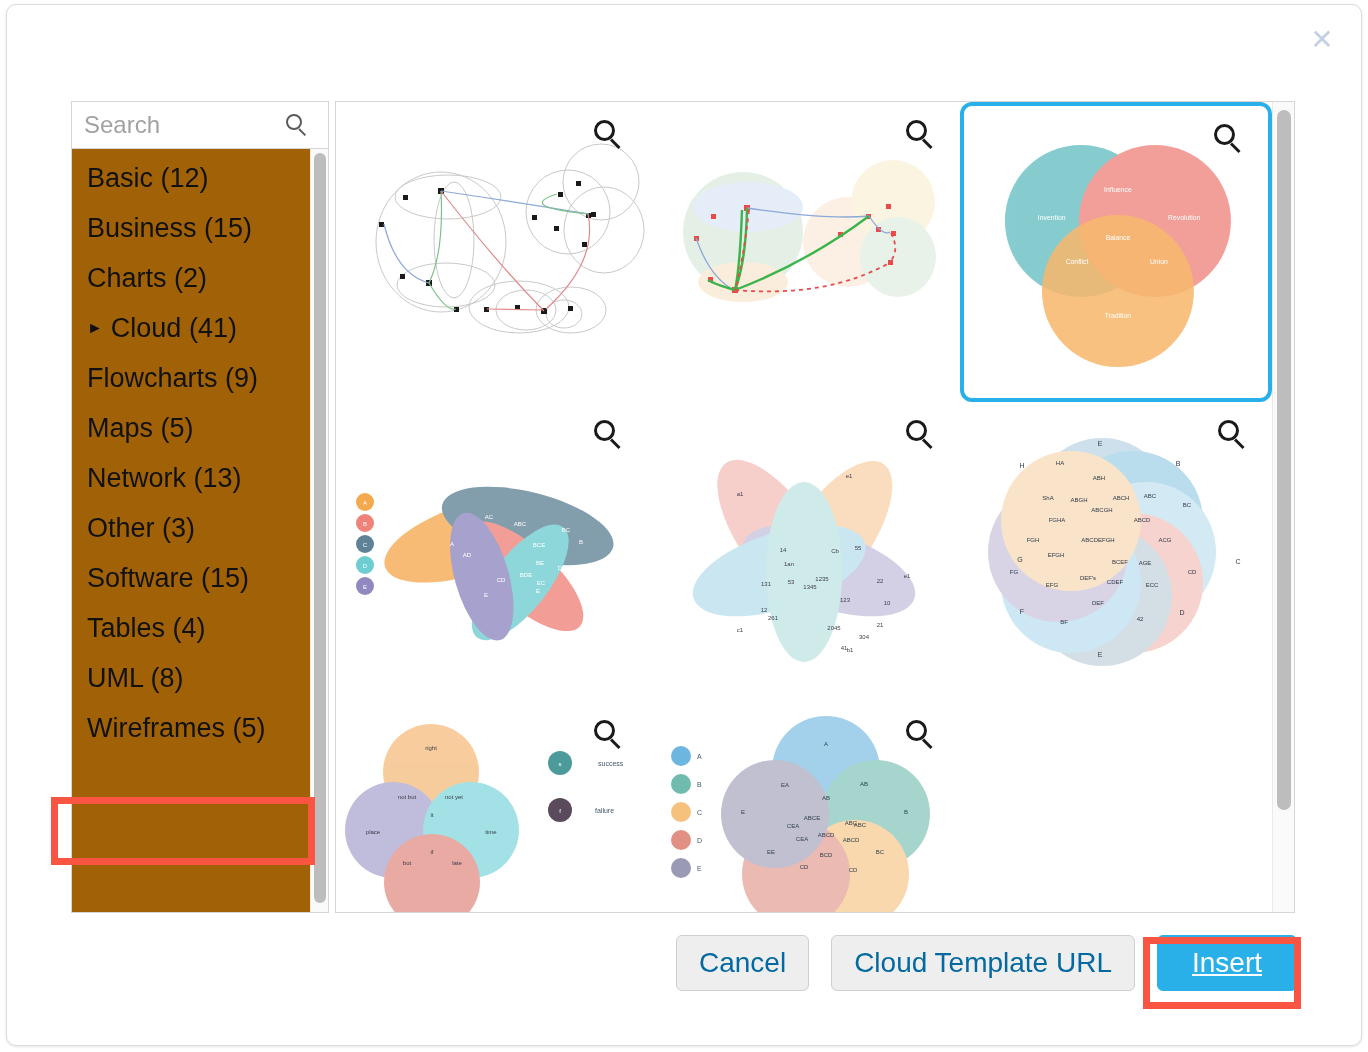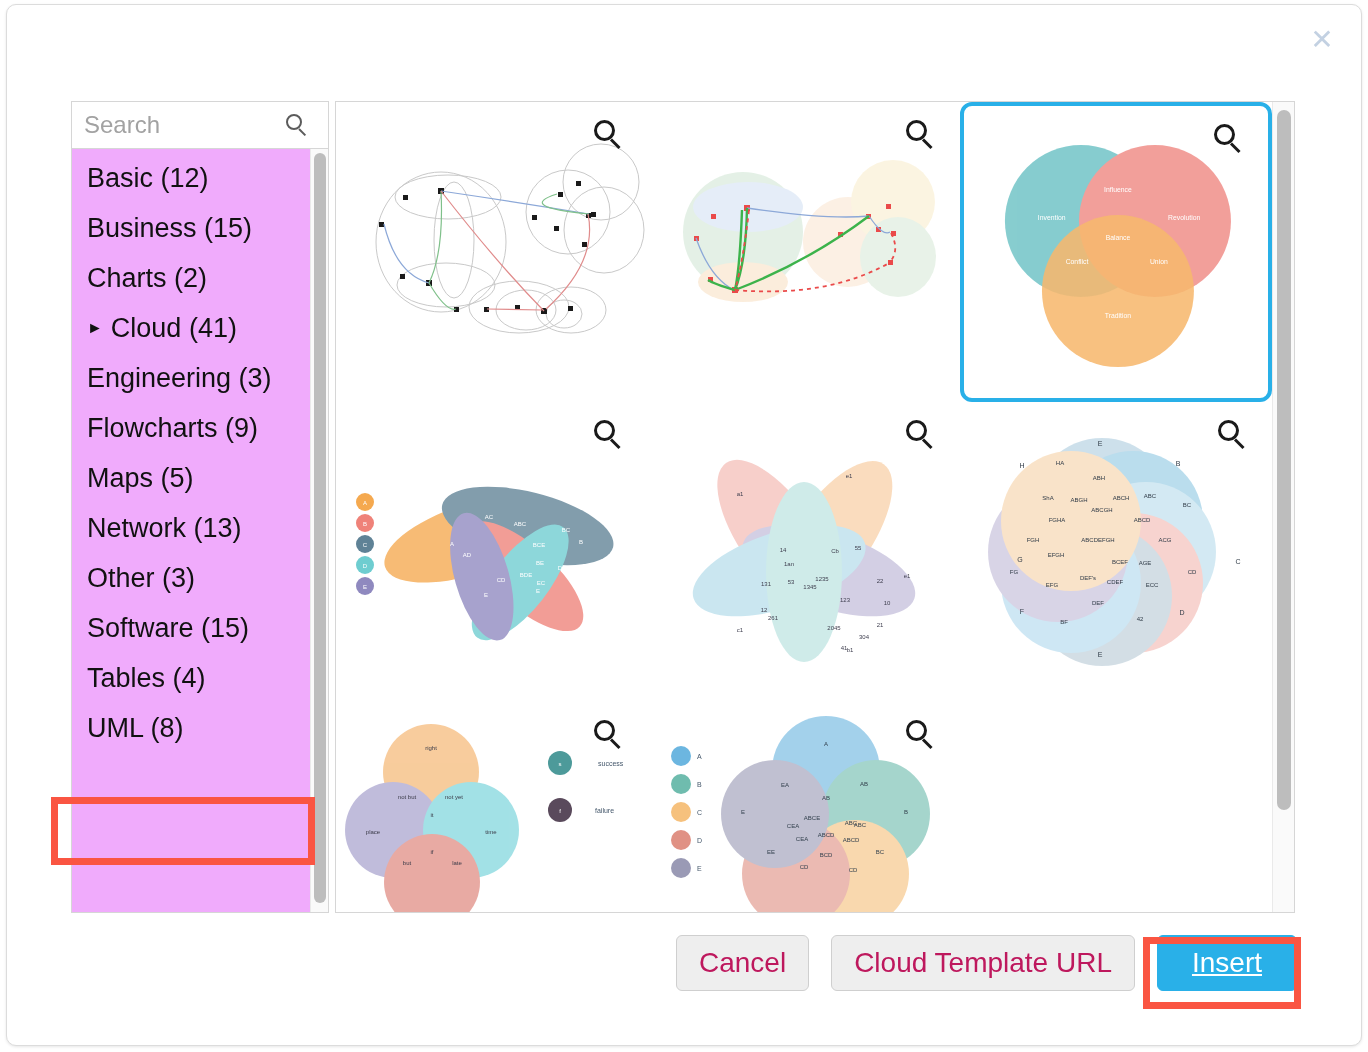--- a/index.html
+++ b/index.html
@@ -78,21 +78,21 @@
     transform: rotate(45deg);
     transform-origin: left center;
   }
   #search-mag { color: #5b5b5b; margin-left: 4px; }
 
   #cat-list-box {
     position: absolute;
     left: 0; top: 47px;
     width: 258px; height: 765px;
     border: 1px solid #d6d6d6;
-    background: #f0abfc;
+    background: #a16207;
     overflow: hidden;
   }
   #cat-list {
     position: absolute;
     left: 0; top: 0; right: 18px; bottom: 0;
     padding: 4px 0 0 0;
   }
   .cat-item {
     height: 50px;
     line-height: 50px;
@@ -191,21 +191,21 @@
     height: 80px;
     display: flex; justify-content: flex-end; align-items: flex-start;
     padding-right: 64px;
   }
   .btn {
     height: 56px;
     border-radius: 6px;
     border: 1px solid #cfcfcf;
     background: #eeeeee;
     font-size: 28px;
-    color: #be185d;
+    color: #0369a1;
     padding: 8px 22px;
     margin-left: 22px;
     cursor: pointer;
     font-family: "Liberation Sans", sans-serif;
     display: flex; align-items: center; justify-content: center;
   }
   #insert-btn {
     background: #29b0e8;
     border-color: #29b0e8;
     color: #ffffff;
@@ -245,28 +245,28 @@
           <b></b>
         </span>
     </div>
 
     <div id="cat-list-box">
       <div id="cat-list">
           <div class="cat-item"><span>Basic (12)</span></div>
           <div class="cat-item"><span>Business (15)</span></div>
           <div class="cat-item"><span>Charts (2)</span></div>
           <div class="cat-item"><span class="arrow">►</span><span>Cloud (41)</span></div>
-          <div class="cat-item"><span>Engineering (3)</span></div>
           <div class="cat-item"><span>Flowcharts (9)</span></div>
           <div class="cat-item"><span>Maps (5)</span></div>
           <div class="cat-item"><span>Network (13)</span></div>
           <div class="cat-item"><span>Other (3)</span></div>
           <div class="cat-item"><span>Software (15)</span></div>
           <div class="cat-item"><span>Tables (4)</span></div>
           <div class="cat-item"><span>UML (8)</span></div>
+          <div class="cat-item"><span>Wireframes (5)</span></div>
         </div>
       <div id="cat-scroll-track">
         <div id="cat-scroll-thumb"></div>
       </div>
     </div>
   </div>
 
   <div id="preview-panel">
     <div id="tmpl-grid">
 

